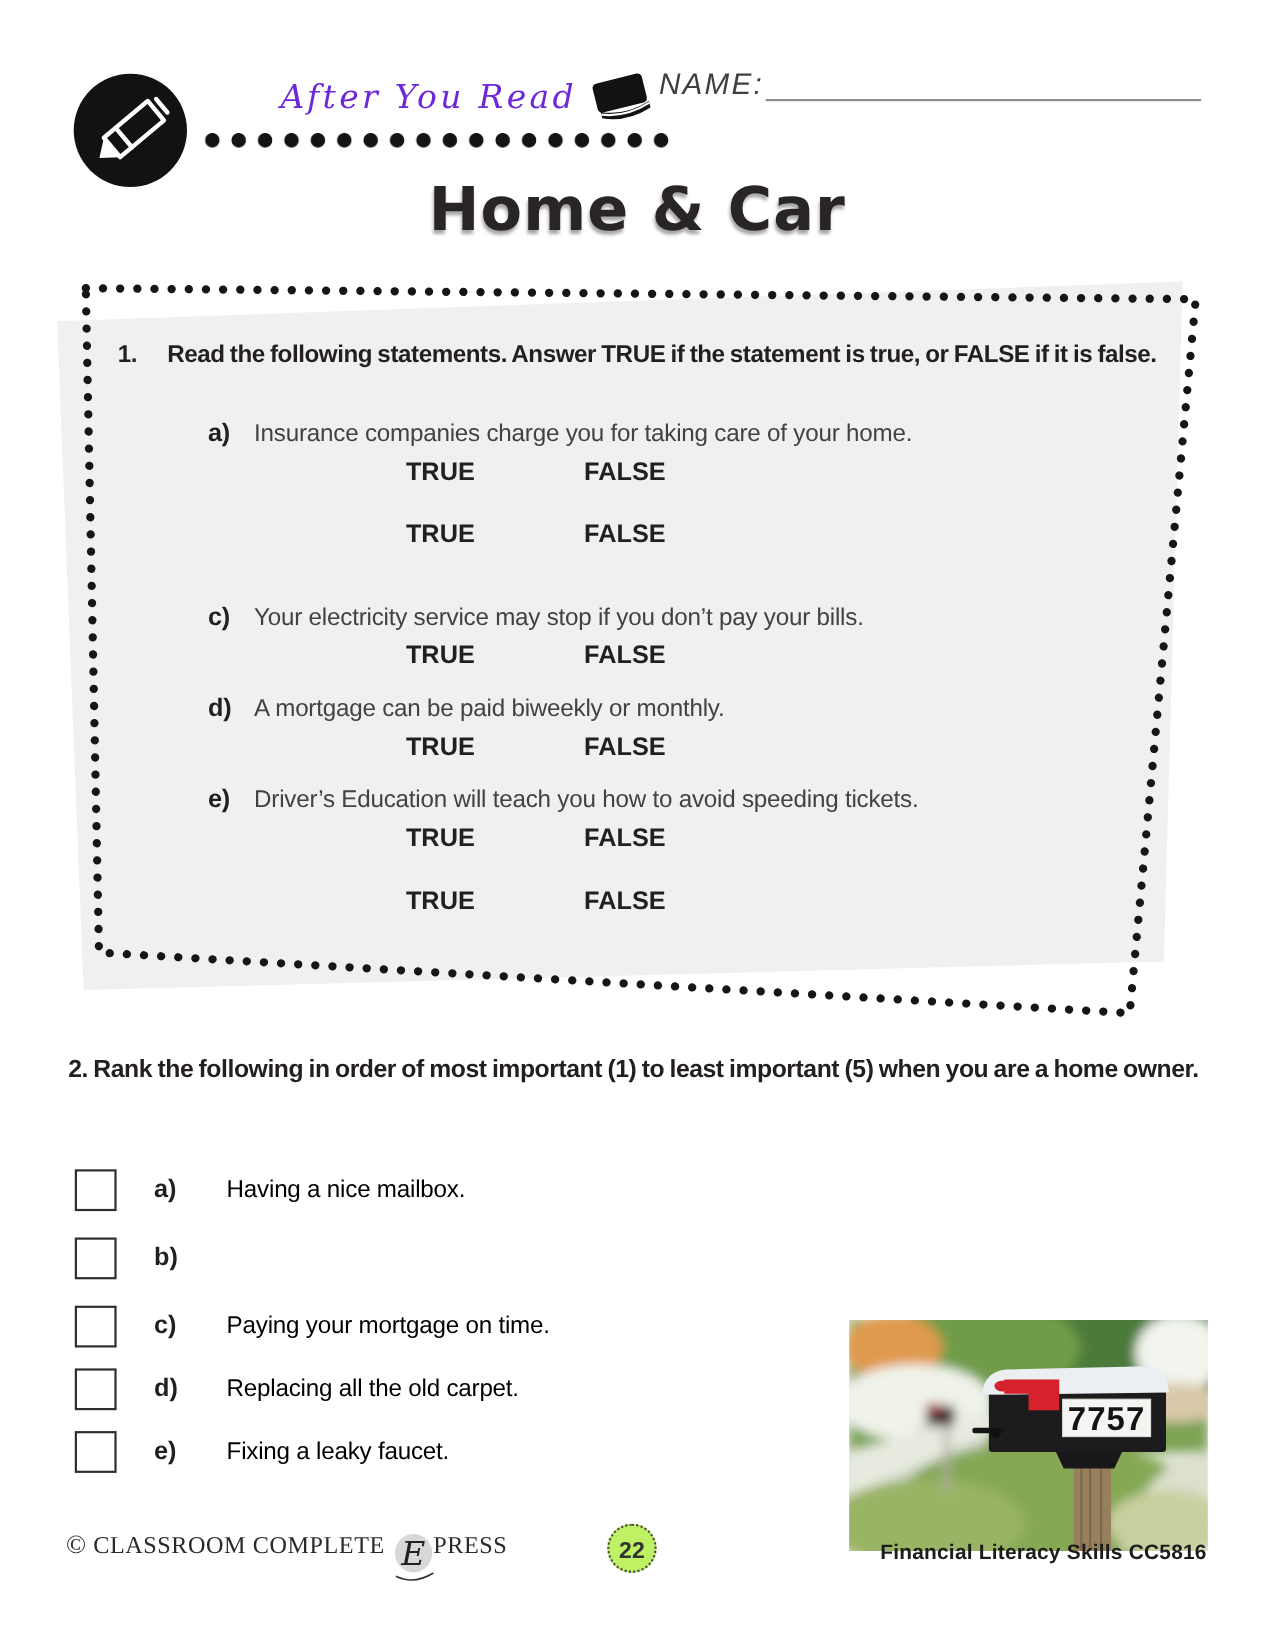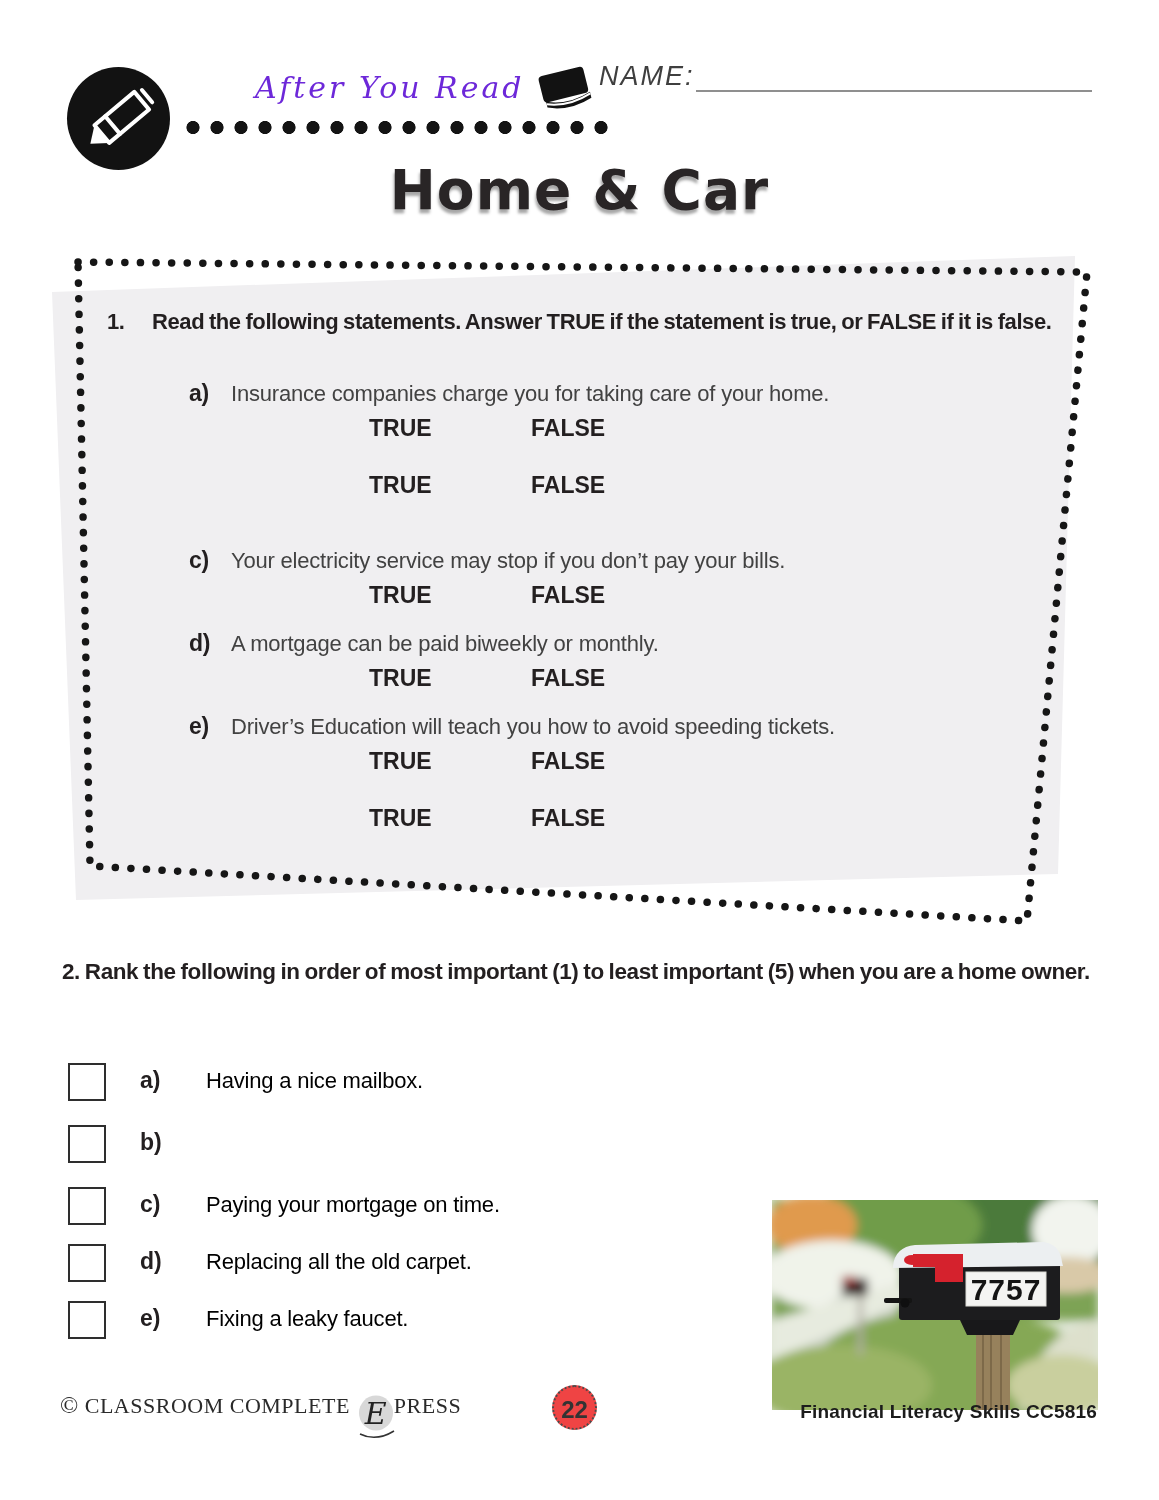--- a/index.html
+++ b/index.html
@@ -48,22 +48,22 @@
 
   
   .photo { left:772px; top:1152px; width:326px; height:210px;margin-top:48px; }
 
   
   .footer-left { left:60px; top:1392px; font-family:"Liberation Serif", serif; font-size:22px;
      color:#2a2a2a; letter-spacing:0.5px; white-space:nowrap; }
   .footer-left .copy { font-size:24px; margin-right:6px; }
   .logo-e { display:inline-block; width:40px; height:46px; vertical-align:middle; margin:0 -2px -18px 6px; }
   .page-circle { left:552px; top:1385px; width:45px; height:45px; border-radius:50%;
-     border:2.5px dotted #4a4a4a; background:#ef4444; text-align:center; line-height:45px;
-     font-weight:bold; font-size:24px; color:#333; box-sizing:border-box; }
+     border:2.5px dotted #4a4a4a; background:#bef264; text-align:center; line-height:45px;
+     font-weight:bold; font-size:21px; color:#333; box-sizing:border-box; }
   .footer-right { right:62px; top:1401px; font-weight:bold; font-size:19px; color:#1c1c1c; letter-spacing:0.2px; }
 </style>
 </head>
 <body>
 
 <div class="abs badge">
   <svg width="105" height="105" viewBox="0 0 105 105">
     <circle cx="52.5" cy="52.5" r="51.5" fill="#121212"></circle>
     <g transform="translate(55,52) rotate(-40)" stroke="#ffffff" fill="none" stroke-width="4" stroke-linejoin="round" stroke-linecap="round">
       <path d="M -40 0 L -25 -11.5 L -25 11.5 Z" fill="#ffffff" stroke="none"></path>

